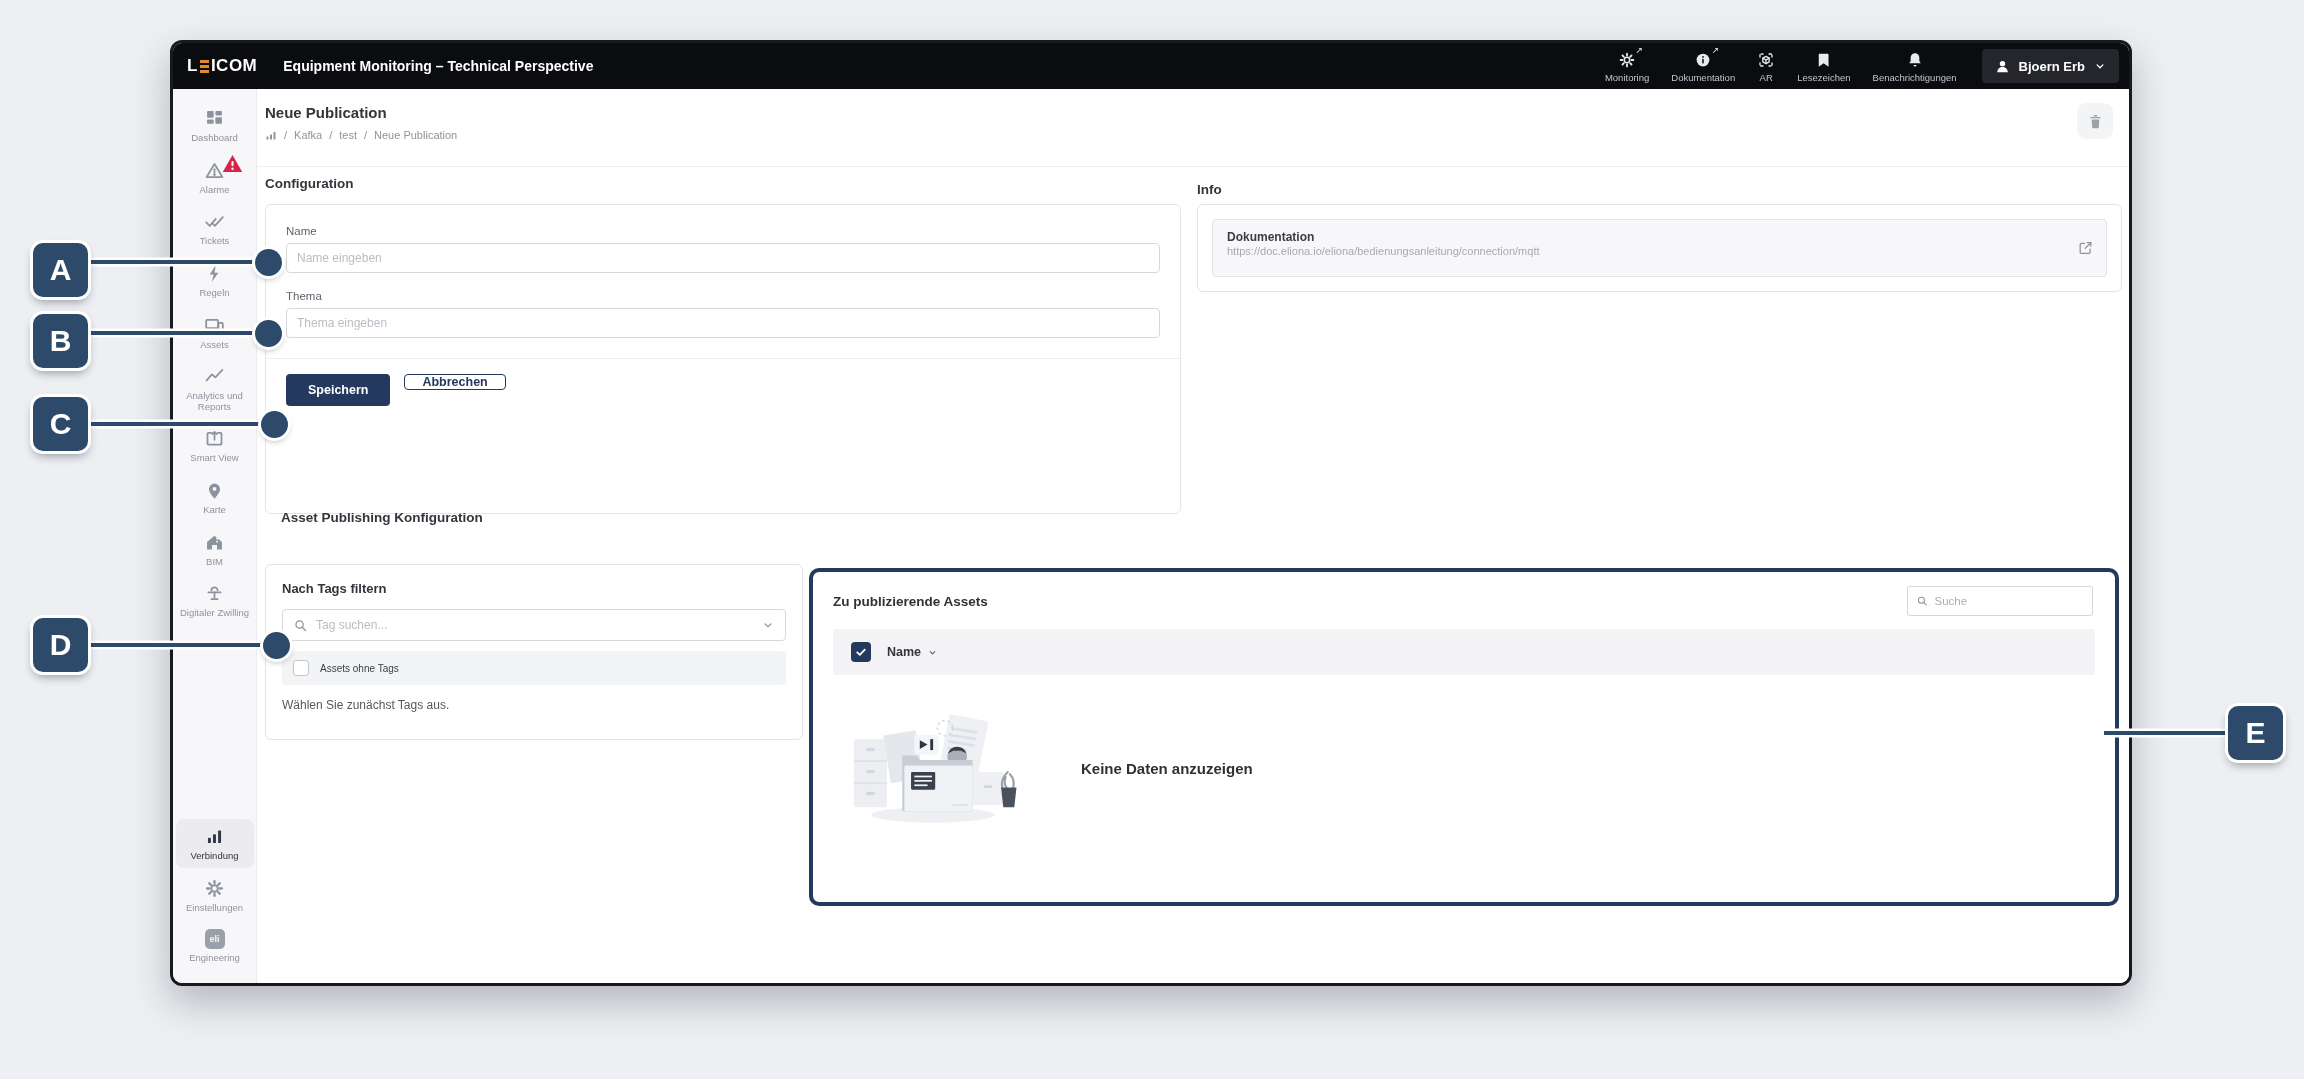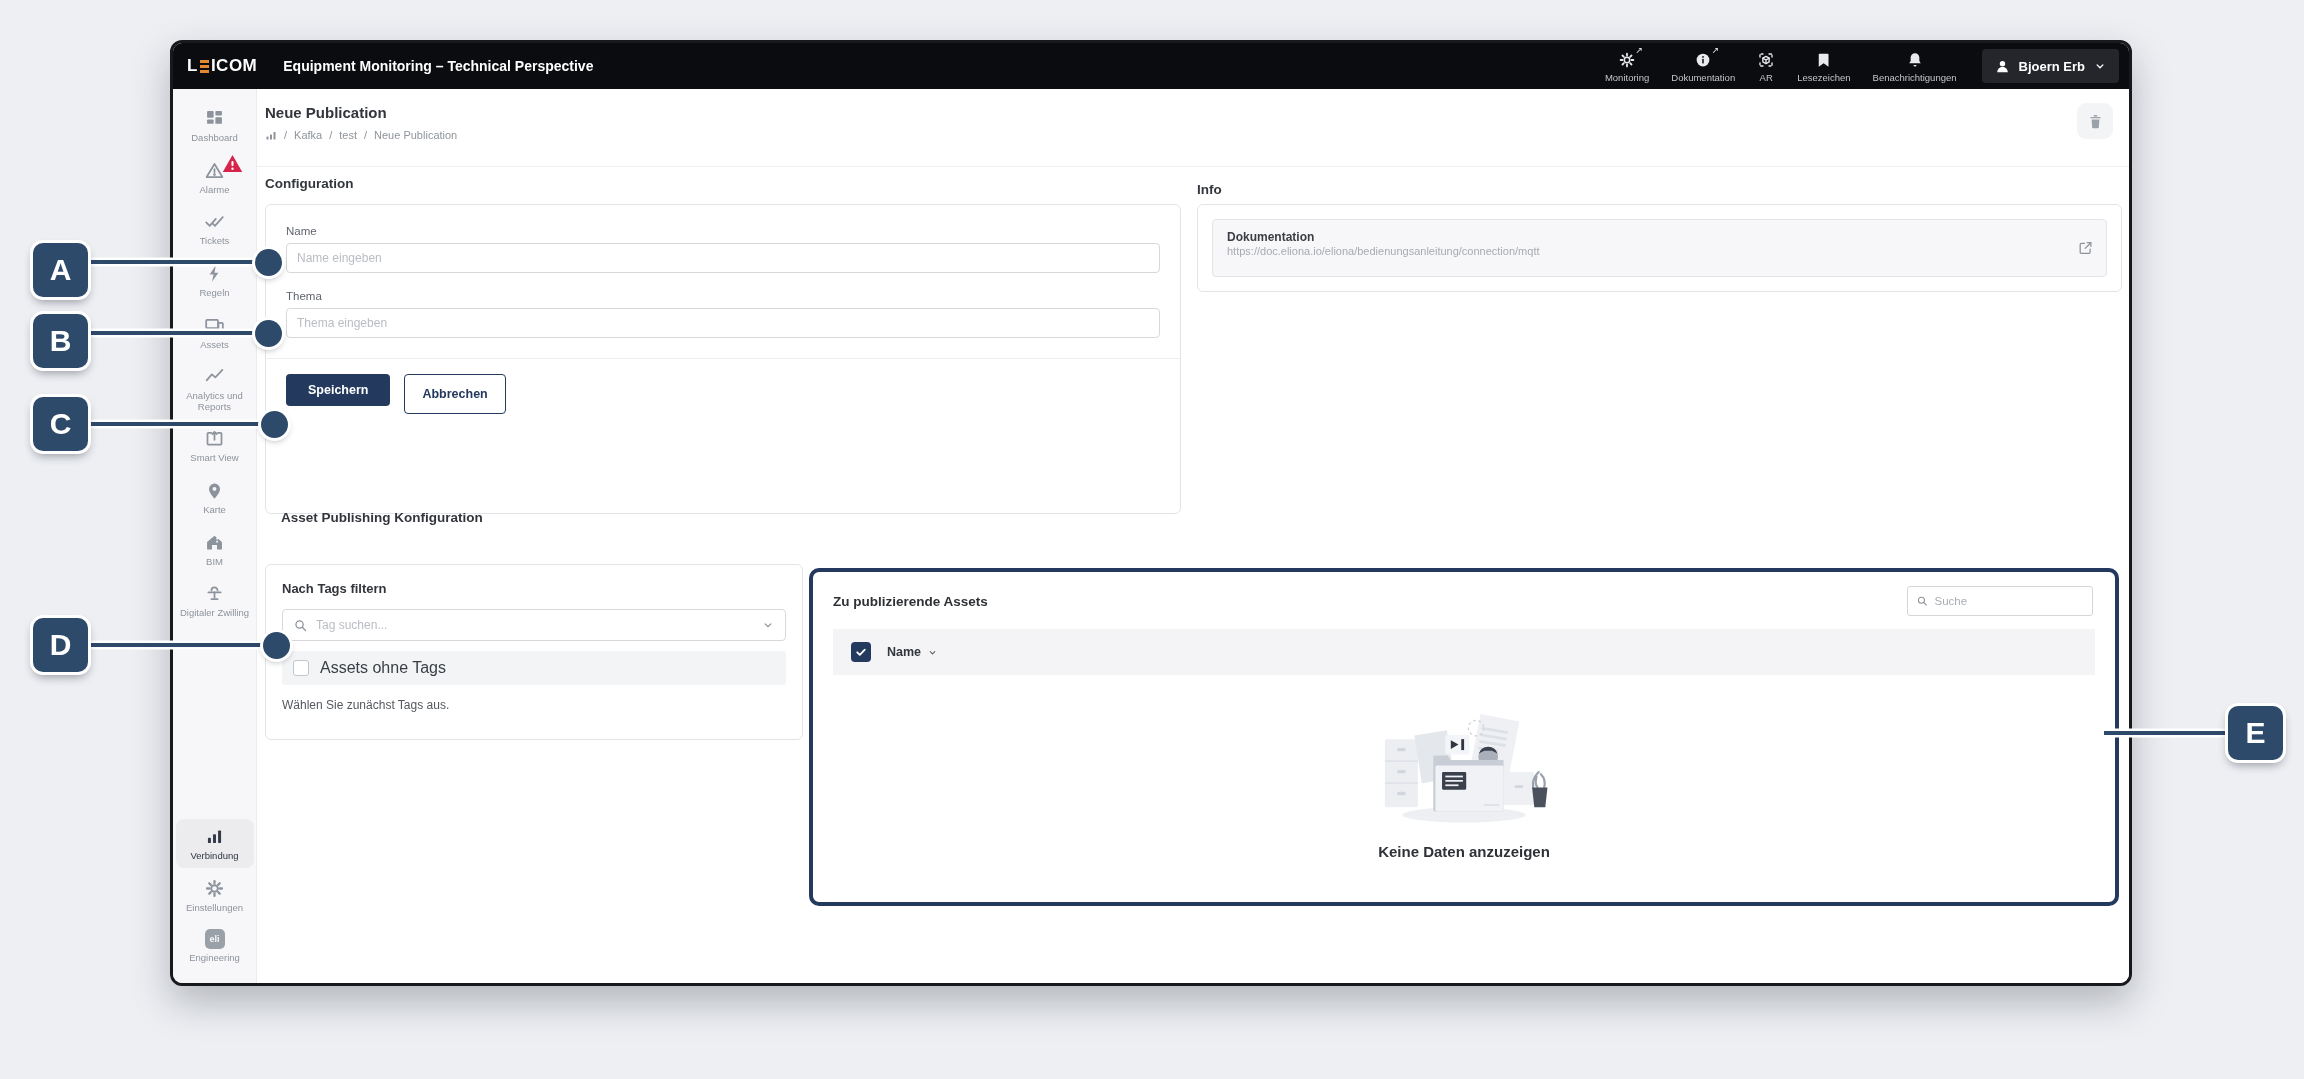--- a/index.html
+++ b/index.html
@@ -70,21 +70,21 @@
             align-items:center; padding:0 10px; gap:8px; cursor:pointer; color:#33373d; font-size:12px; }
   .select .chev { margin-left:auto; }
   .chev svg { width:14px; height:14px; display:block; }
   .ghost-btn { height:30px; margin-left:17px; padding:0 15px; background:#f1f2f4; border-radius:4px;
                display:flex; align-items:center; gap:9px; font-size:12.5px; color:#2f3338; cursor:pointer; white-space:nowrap; }
   .ghost-btn svg { width:12px; height:12px; }
   .cfg-divider { border-top:1px solid #ededf0; margin:20px -20px 0; }
   .btn-row { display:flex; margin-top:15px; }
   .btn-primary { height:32px; padding:0 22px; background:#24395e; color:#fff; border:none; border-radius:4px;
                  font-size:12.5px; font-weight:600; font-family:inherit; cursor:pointer; }
-  .btn-outline { height:40px; padding:0 17px; background:#fff; color:#24395e; border:1px solid #24395e;
+  .btn-outline { height:16px; padding:0 17px; background:#fff; color:#24395e; border:1px solid #24395e;
                  border-radius:4px; font-size:12.5px; font-weight:600; font-family:inherit; margin-left:14px; cursor:pointer; }
 
   
   .info-card { left:940px; top:36px; width:925px; height:88px; padding:14px; }
   .doc-box { background:#f7f7f9; border:1px solid #e3e4e8; border-radius:4px; height:100%;
              padding:10px 14px; position:relative; }
   .doc-title { font-size:12px; font-weight:600; color:#3a3e44; }
   .doc-url { font-size:11px; color:#a6abb2; margin-top:1px; }
   .doc-ext { position:absolute; right:12px; top:50%; transform:translateY(-50%); cursor:pointer; color:#8c929a; }
   .doc-ext svg { width:17px; height:17px; display:block; }
@@ -93,40 +93,40 @@
   .filter-card { left:8px; top:396px; width:538px; height:176px; padding:16px; }
   .filter-title { font-size:13px; font-weight:700; color:#32363c; margin-bottom:13px; }
   .tag-select { height:32px; border:1px solid #d6d8dc; border-radius:4px; display:flex; align-items:center;
                 padding:0 10px; gap:8px; cursor:pointer; }
   .tag-select svg.mag { width:15px; height:15px; }
   .tag-select input { border:none; outline:none; flex:1; font-size:12px; font-family:inherit; color:#33373d; }
   .tag-select input::placeholder { color:#b9bdc3; }
   .tag-row { margin-top:10px; height:34px; background:#f3f4f6; border-radius:3px; display:flex;
              align-items:center; padding:0 11px; gap:11px; cursor:pointer; }
   .cbx { width:16px; height:16px; background:#fff; border:1.5px solid #c2c5cb; border-radius:3px; }
-  .tag-row-label { font-size:16px; color:#3a3e44; }
+  .tag-row-label { font-size:10px; color:#3a3e44; }
   .filter-hint { margin-top:13px; font-size:12px; color:#54585f; }
 
   
   .assets-panel { position:absolute; left:552px; top:400px; width:1310px; height:338px;
                   border:4px solid #24395e; border-radius:10px; background:#fff; padding:17px 20px; }
   .panel-title { font-size:13.5px; font-weight:700; color:#2e3237; margin-top:5px; }
   .panel-search { position:absolute; right:22px; top:14px; width:186px; height:30px; border:1px solid #d4d6da;
                   border-radius:3px; display:flex; align-items:center; gap:6px; padding:0 8px; background:#fff; }
   .panel-search svg { width:14px; height:14px; }
   .panel-search input { border:none; outline:none; width:100%; font-size:11.5px; font-family:inherit; color:#33373d; }
   .panel-search input::placeholder { color:#a9adb3; }
   .tbl-header { margin-top:20px; height:46px; background:#f4f4f6; display:flex; align-items:center;
                 padding:0 18px; gap:16px; }
   .cbx-checked { width:20px; height:20px; background:#24395e; border-radius:4px; display:flex;
                  align-items:center; justify-content:center; cursor:pointer; }
   .cbx-checked svg { width:14px; height:14px; }
   .col-name { font-size:12.5px; font-weight:600; color:#32363c; display:flex; align-items:center; gap:6px; cursor:pointer; }
   .col-name svg { width:11px; height:11px; color:#5d626a; }
-  .empty-state { display:flex; flex-direction:column; align-items:center; margin-top:18px; }
+  .empty-state { display:flex; align-items:center; margin-top:18px;gap:48px; }
   .empty-text { font-size:15px; font-weight:700; color:#2e3237; margin-top:16px; }
 
   
   .ann { position:absolute; z-index:50; }
   .ann-box { width:55px; height:54px; background:#2e4a6b; border-radius:10px; display:flex; align-items:center;
              justify-content:center; color:#fff; font-size:30px; font-weight:600;
              box-shadow:0 0 0 3px #fff, 0 5px 10px rgba(20,28,40,.4); }
   .ann-line { position:absolute; z-index:49; height:4px; background:#2e4a6b;
               box-shadow:0 -2.5px 0 #fff, 0 2.5px 0 #fff; }
   .ann-dot { position:absolute; z-index:51; width:27px; height:27px; border-radius:50%; background:#2e4a6b;

